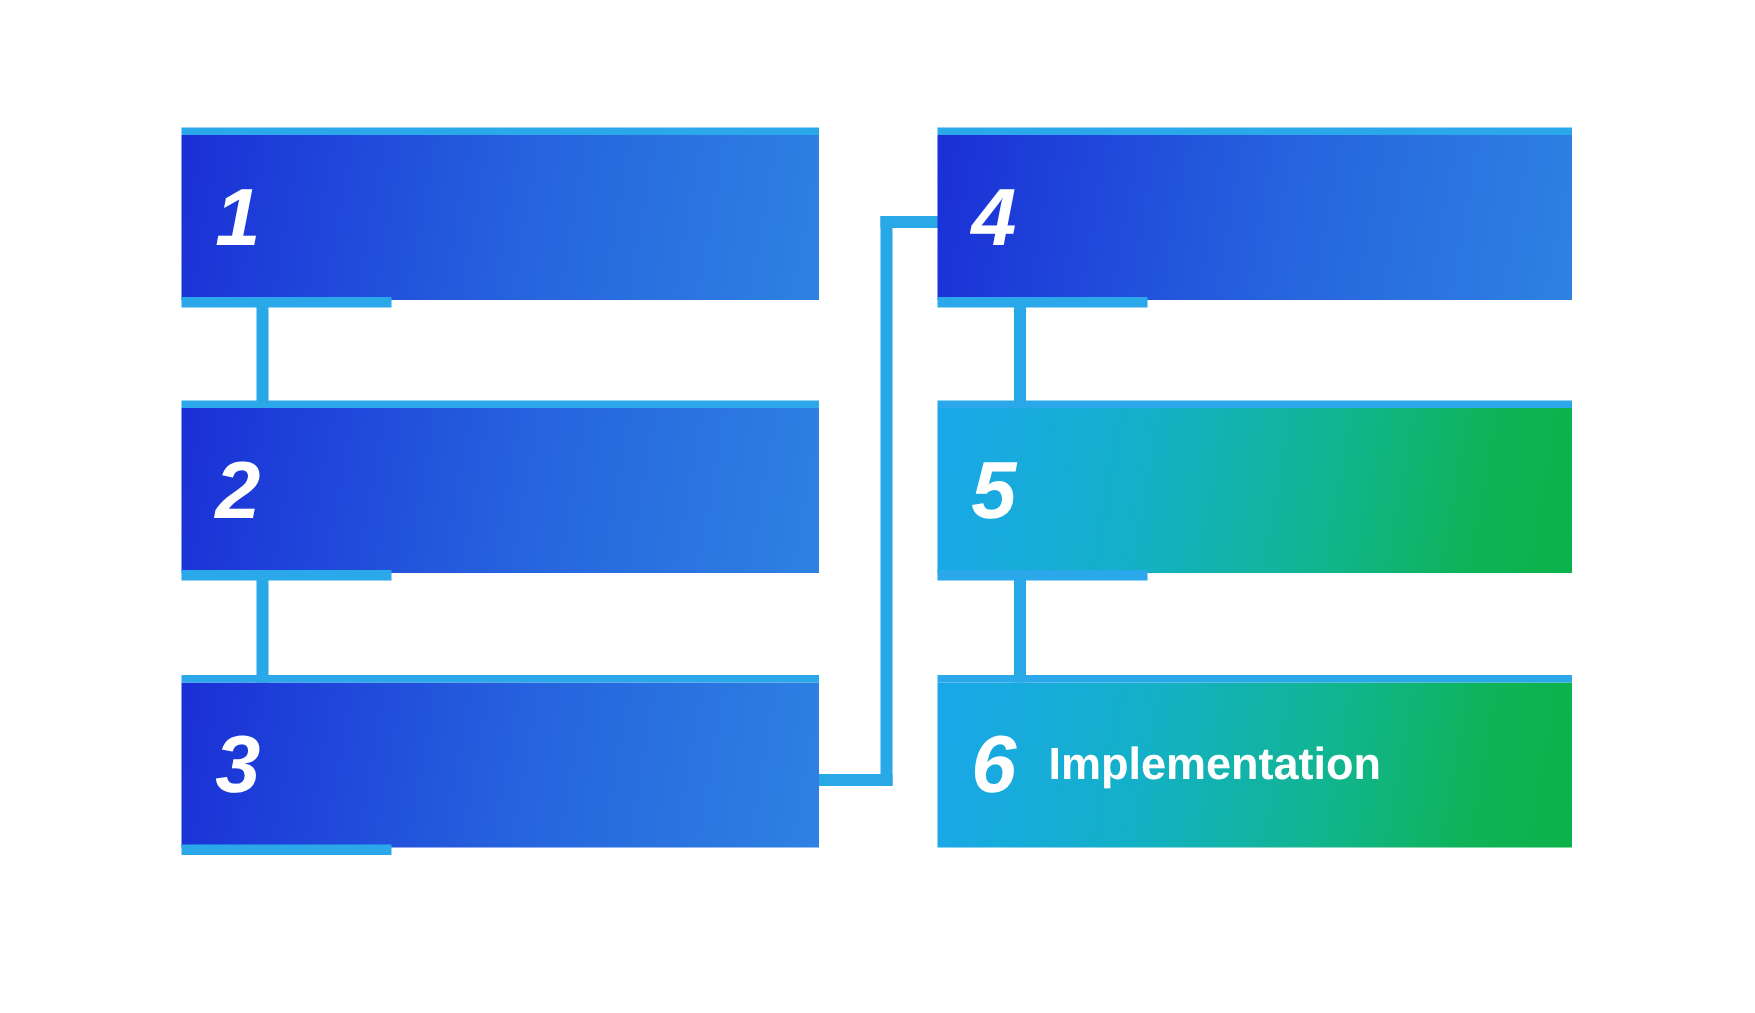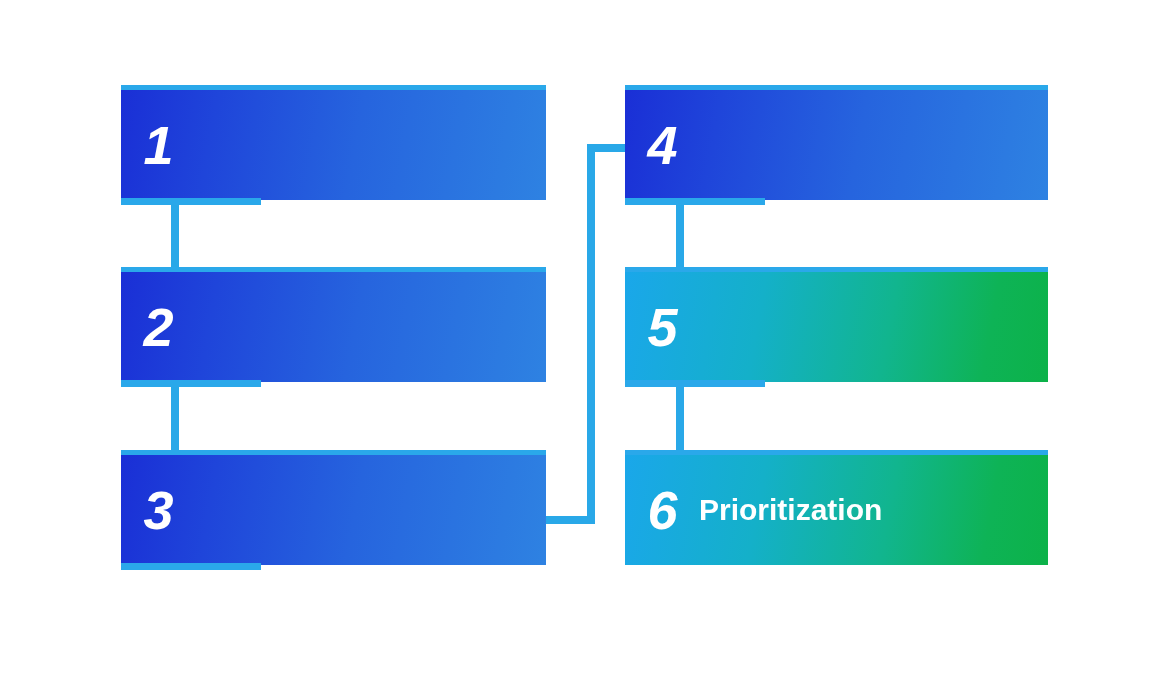--- a/index.html
+++ b/index.html
@@ -159,18 +159,18 @@
     <div class="card-body teal-green">
       <span class="step-number">5</span>
     </div>
     <div class="card-accent-top"></div>
     <div class="card-accent-bottom"></div>
   </div>
 
   <div class="step-card col-right row-3">
     <div class="card-body teal-green">
       <span class="step-number">6</span>
-      <span class="step-label">Prioritization</span>
+      <span class="step-label">Implementation</span>
     </div>
     <div class="card-accent-top"></div>
   </div>
 
 </div>
 
 </body></html>

